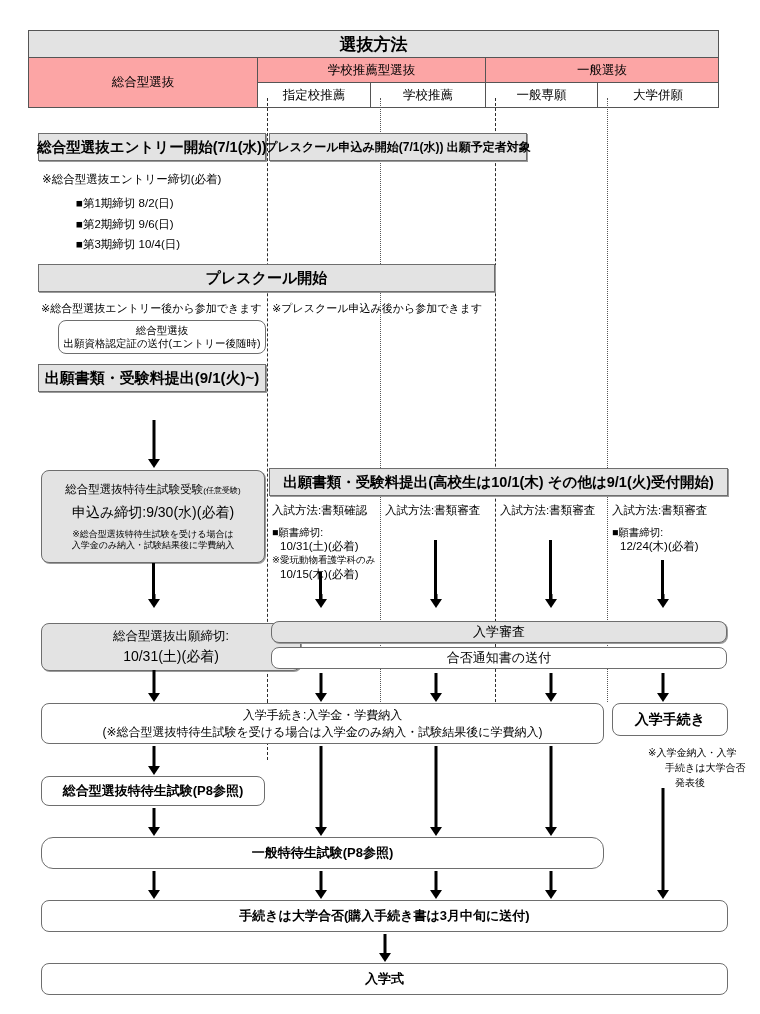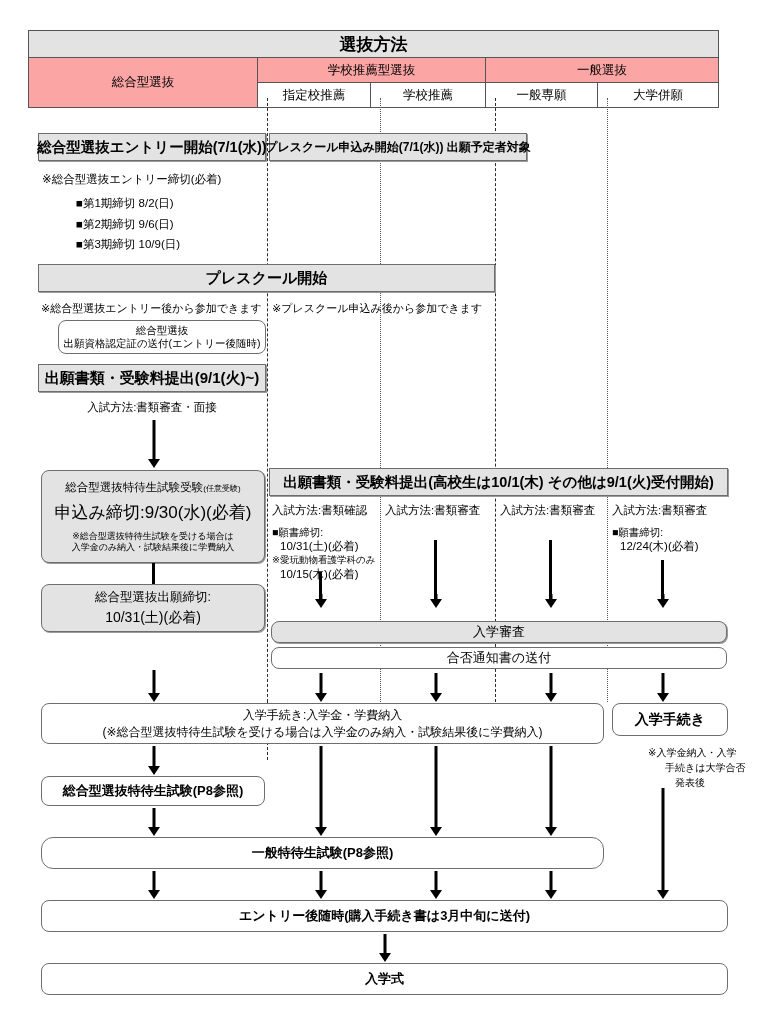--- a/index.html
+++ b/index.html
@@ -122,56 +122,53 @@
   <div class="box gray shadow" style="left:269px;top:133px;width:258px;height:28px;">
     <span class="bold nowrap" style="font-size:12px;">プレスクール申込み開始(7/1(水))  出願予定者対象</span>
   </div>
 
   <div class="txt l" style="left:42px;top:172px;width:230px;font-size:11.5px;">
     <span>※総合型選抜エントリー締切(必着)</span>
   </div>
   <div class="txt l" style="left:60px;top:196px;width:215px;font-size:11.5px;margin-left:16px;">
     <div style="margin-bottom:5px;">■第1期締切  8/2(日)</div>
     <div style="margin-bottom:5px;">■第2期締切  9/6(日)</div>
-    <div>■第3期締切  10/9(日)</div>
+    <div>■第3期締切  10/4(日)</div>
   </div>
 
   <div class="box gray shadow" style="left:38px;top:264px;width:457px;height:28px;">
     <span class="bold" style="font-size:15px;">プレスクール開始</span>
   </div>
 
   <div class="txt l" style="left:41px;top:301px;width:226px;font-size:11px;">
     <span>※総合型選抜エントリー後から参加できます</span>
   </div>
   <div class="txt l" style="left:272px;top:301px;width:230px;font-size:11px;">
     <span>※プレスクール申込み後から参加できます</span>
   </div>
 
   <div class="box round" style="left:58px;top:320px;width:208px;height:34px;flex-direction:column;">
     <span style="font-size:10.5px;">総合型選抜</span>
     <span style="font-size:10.5px;">出願資格認定証の送付(エントリー後随時)</span>
   </div>
 
   <div class="box gray shadow" style="left:38px;top:364px;width:228px;height:28px;">
     <span class="bold nowrap" style="font-size:15px;">出願書類・受験料提出(9/1(火)~)</span>
-  </div>
-  <div class="txt c" style="left:38px;top:400px;width:228px;font-size:11.5px;">
-    <span>入試方法:書類審査・面接</span>
   </div>
 
   <div class="arrow" style="left:147px;top:420px;width:13px;height:48px;">
     <div class="stem" style="height:39px;"></div>
       <div class="head"></div>
   </div>
 
   <div class="box gray round shadow" style="left:41px;top:470px;width:224px;height:93px;flex-direction:column;justify-content:center;">
     <div style="font-size:11.5px;">
       <span>総合型選抜特待生試験受験</span><span class="xs">(任意受験)</span>
     </div>
-    <div style="font-size:17px;margin-top:8px;">申込み締切:9/30(水)(必着)</div>
+    <div style="font-size:14px;margin-top:8px;">申込み締切:9/30(水)(必着)</div>
     <div class="sm" style="margin-top:7px;">※総合型選抜特待生試験を受ける場合は</div>
     <div class="sm">入学金のみ納入・試験結果後に学費納入</div>
   </div>
 
   <div class="box gray shadow" style="left:269px;top:468px;width:459px;height:28px;">
     <span class="bold nowrap" style="font-size:14.5px;">出願書類・受験料提出(高校生は10/1(木)  その他は9/1(火)受付開始)</span>
   </div>
 
   <div class="txt l" style="left:272px;top:503px;width:108px;">
     <div style="font-size:11.5px;">入試方法:書類確認</div>
@@ -216,21 +213,21 @@
   </div>
   <div class="arrow" style="left:544px;top:594px;width:13px;height:14px;">
     <div class="stem" style="height:5px;"></div>
       <div class="head"></div>
   </div>
   <div class="arrow" style="left:656px;top:594px;width:13px;height:14px;">
     <div class="stem" style="height:5px;"></div>
       <div class="head"></div>
   </div>
 
-  <div class="box gray round shadow" style="left:41px;top:584px;width:224px;height:48px;flex-direction:column;">
+  <div class="box gray round shadow" style="left:41px;top:623px;width:260px;height:48px;flex-direction:column;">
     <div style="font-size:12.5px;">総合型選抜出願締切:</div>
     <div style="font-size:14px;margin-top:3px;">10/31(土)(必着)</div>
   </div>
 
   <div class="box round" style="left:271px;top:647px;width:456px;height:22px;">
     <span style="font-size:13px;">合否通知書の送付</span>
   </div>
   <div class="box gray round shadow" style="left:271px;top:621px;width:456px;height:22px;">
     <span style="font-size:13px;">入学審査</span>
   </div>
@@ -314,21 +311,21 @@
     <div class="stem" style="height:19px;"></div>
       <div class="head"></div>
   </div>
 
   <div class="arrow" style="left:656px;top:788px;width:13px;height:111px;">
     <div class="stem" style="height:102px;"></div>
       <div class="head"></div>
   </div>
 
   <div class="box round" style="left:41px;top:900px;width:687px;height:32px;">
-    <span class="bold" style="font-size:13px;">エントリー後随時(購入手続き書は3月中旬に送付)</span>
+    <span class="bold" style="font-size:13px;">手続きは大学合否(購入手続き書は3月中旬に送付)</span>
   </div>
 
   <div class="arrow" style="left:378px;top:934px;width:13px;height:28px;">
     <div class="stem" style="height:19px;"></div>
       <div class="head"></div>
   </div>
 
   <div class="box round" style="left:41px;top:963px;width:687px;height:32px;">
     <span class="bold" style="font-size:13px;">入学式</span>
   </div>

